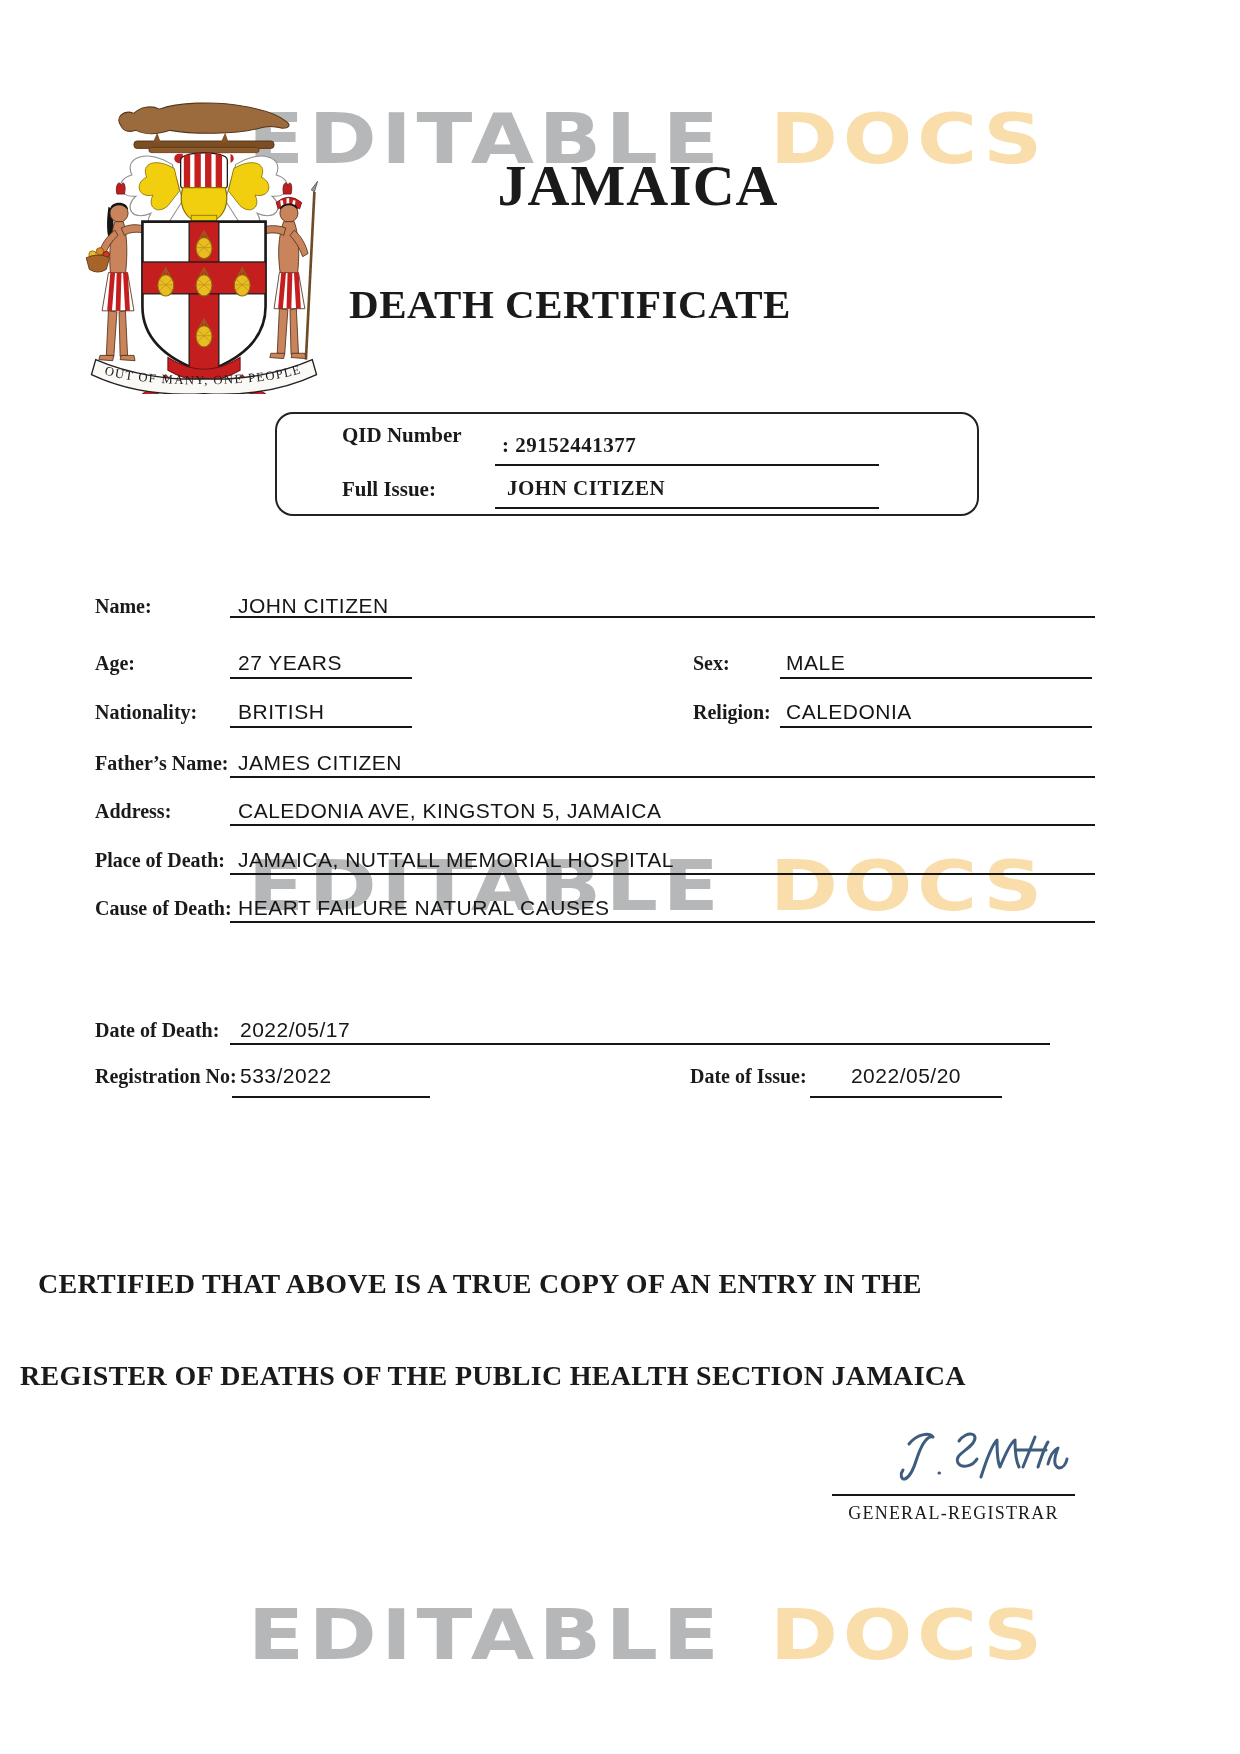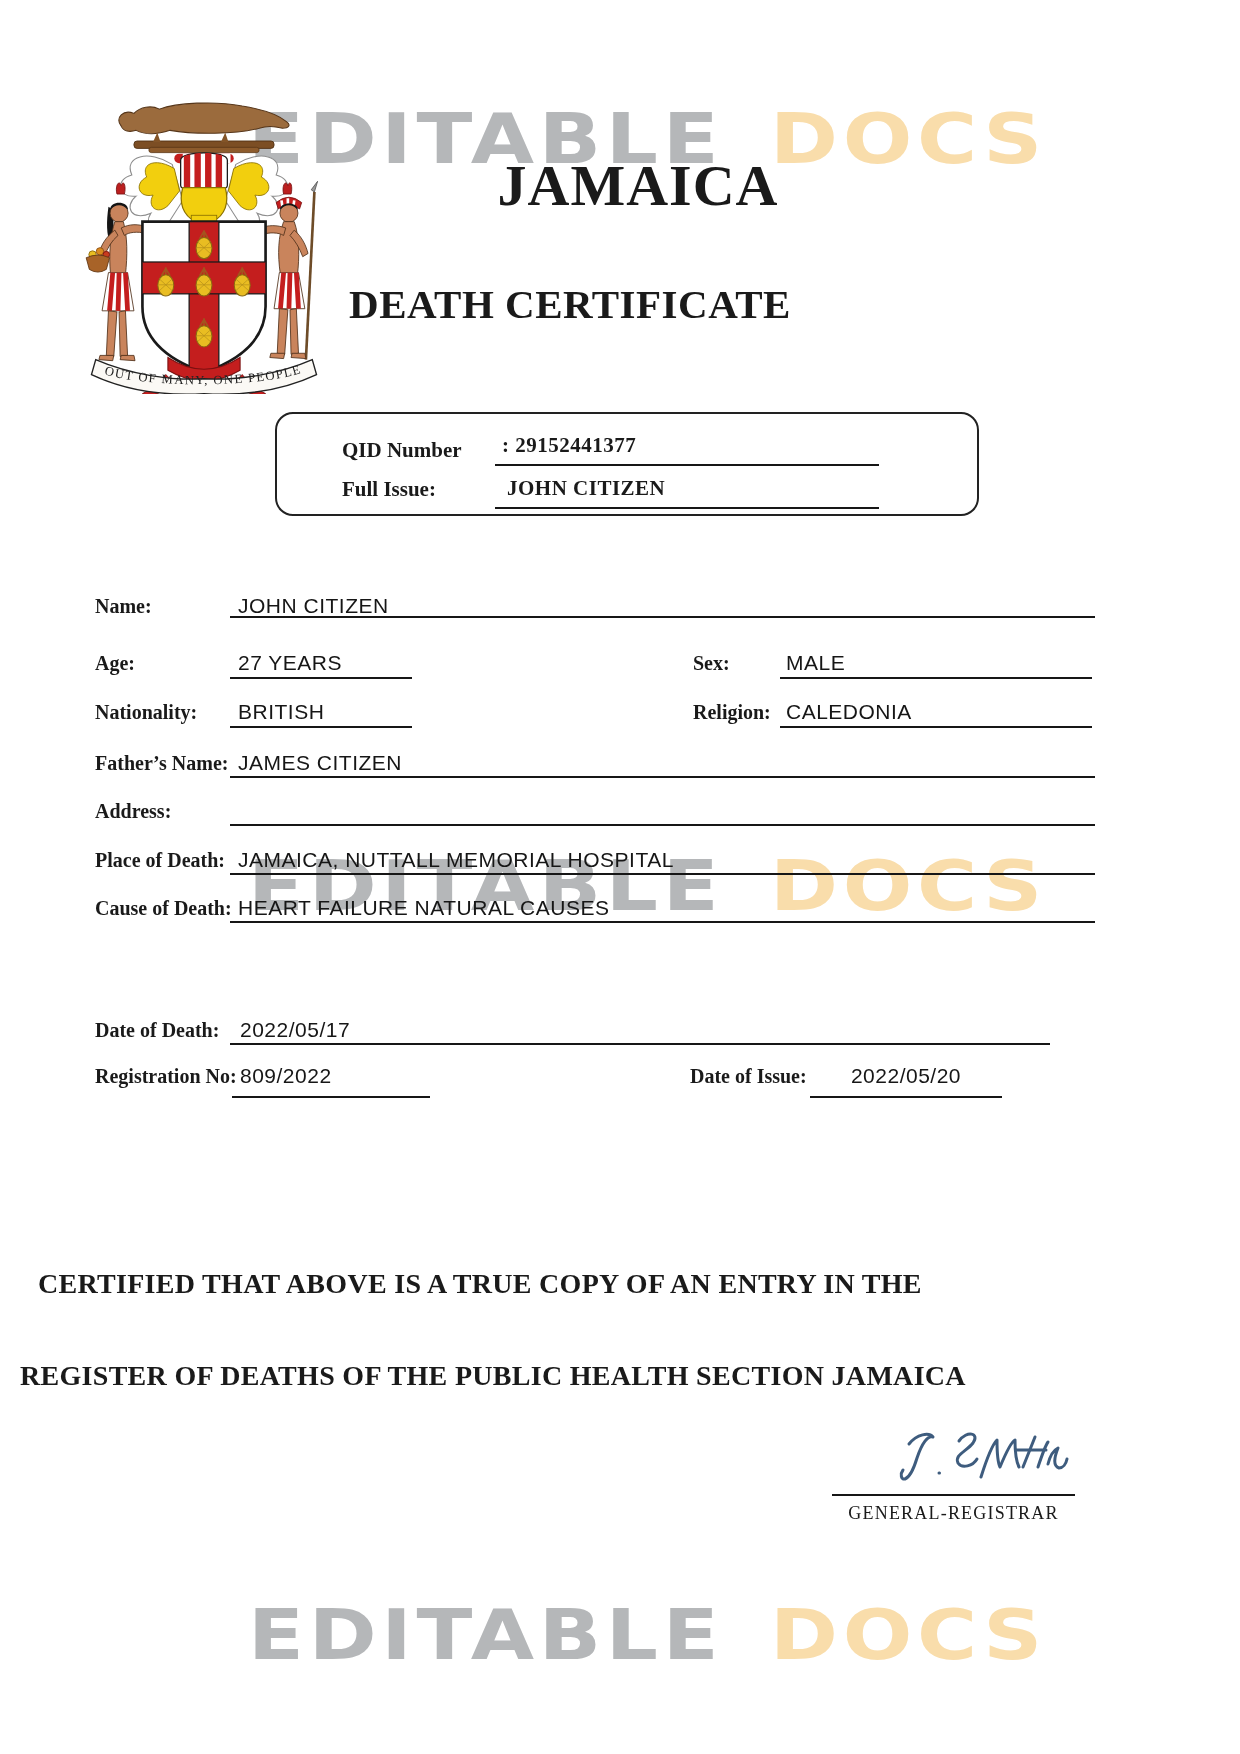--- a/index.html
+++ b/index.html
@@ -177,21 +177,21 @@
       <text font-size="12" letter-spacing="1.3" fill="#222" font-family="Liberation Serif, DejaVu Serif, serif">
         <textPath href="#mottoPath" startOffset="2">OUT OF MANY, ONE PEOPLE</textPath>
       </text>
     </g>
   </svg>
 
   <div class="h-country">JAMAICA</div>
   <div class="h-title">DEATH CERTIFICATE</div>
 
   <div class="qidbox">
-    <div class="qlabel" style="left:65px;top:24px">QID Number</div>
+    <div class="qlabel" style="left:65px;top:9px">QID Number</div>
     <div class="qvalue" style="left:225px;top:19px">: 29152441377</div>
     <div class="uline-thin" style="left:218px;top:50px;width:384px"></div>
     <div class="qlabel" style="left:65px;top:63px">Full Issue:</div>
     <div class="qvalue" style="left:230px;top:62px">JOHN CITIZEN</div>
     <div class="uline-thin" style="left:218px;top:93px;width:384px"></div>
   </div>
 
   <div class="flabel" style="left:80px;top:595px">Name:</div>
   <div class="fvalue" style="left:238px;top:594px">JOHN CITIZEN</div>
   <div class="uline" style="left:230px;top:616px;width:865px"></div>
@@ -210,36 +210,37 @@
 
   <div class="flabel" style="left:678px;top:701px">Religion:</div>
   <div class="fvalue" style="left:786px;top:700px">CALEDONIA</div>
   <div class="uline" style="left:780px;top:726px;width:312px"></div>
 
   <div class="flabel" style="left:80px;top:752px">Father’s Name:</div>
   <div class="fvalue" style="left:238px;top:751px">JAMES CITIZEN</div>
   <div class="uline" style="left:230px;top:776px;width:865px"></div>
 
   <div class="flabel" style="left:80px;top:800px">Address:</div>
+  <div class="fvalue" style="left:238px;top:799px">CALEDONIA AVE, KINGSTON 5, JAMAICA</div>
   <div class="uline" style="left:230px;top:824px;width:865px"></div>
 
   <div class="flabel" style="left:80px;top:849px">Place of Death:</div>
   <div class="fvalue" style="left:238px;top:848px">JAMAICA, NUTTALL MEMORIAL HOSPITAL</div>
   <div class="uline" style="left:230px;top:873px;width:865px"></div>
 
   <div class="flabel" style="left:80px;top:897px">Cause of Death:</div>
   <div class="fvalue" style="left:238px;top:896px">HEART FAILURE NATURAL CAUSES</div>
   <div class="uline" style="left:230px;top:921px;width:865px"></div>
 
   <div class="flabel" style="left:80px;top:1019px">Date of  Death:</div>
   <div class="fvalue" style="left:240px;top:1018px">2022/05/17</div>
   <div class="uline" style="left:230px;top:1043px;width:820px"></div>
 
   <div class="flabel" style="left:80px;top:1065px">Registration No:</div>
-  <div class="fvalue" style="left:240px;top:1064px">809/2022</div>
+  <div class="fvalue" style="left:240px;top:1064px">533/2022</div>
   <div class="uline" style="left:232px;top:1096px;width:198px"></div>
 
   <div class="flabel" style="left:675px;top:1065px">Date of Issue:</div>
   <div class="fvalue" style="left:810px;top:1064px;width:192px;text-align:center">2022/05/20</div>
   <div class="uline" style="left:810px;top:1096px;width:192px"></div>
 
   <div class="cert" style="left:38px;top:1268px;width:1200px">CERTIFIED THAT ABOVE IS A TRUE COPY OF AN ENTRY IN THE</div>
   <div class="cert" style="left:20px;top:1360px;width:1200px">REGISTER OF DEATHS OF THE PUBLIC HEALTH SECTION JAMAICA</div>
 
   <svg class="sig" viewBox="0 0 175 64">

